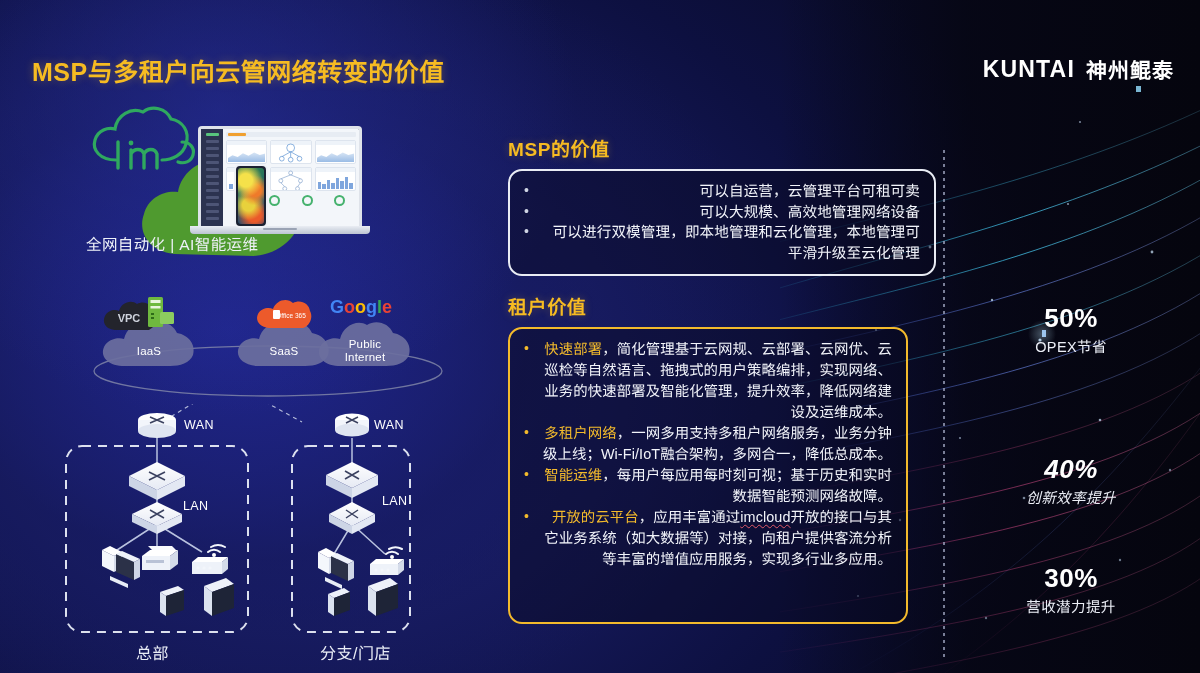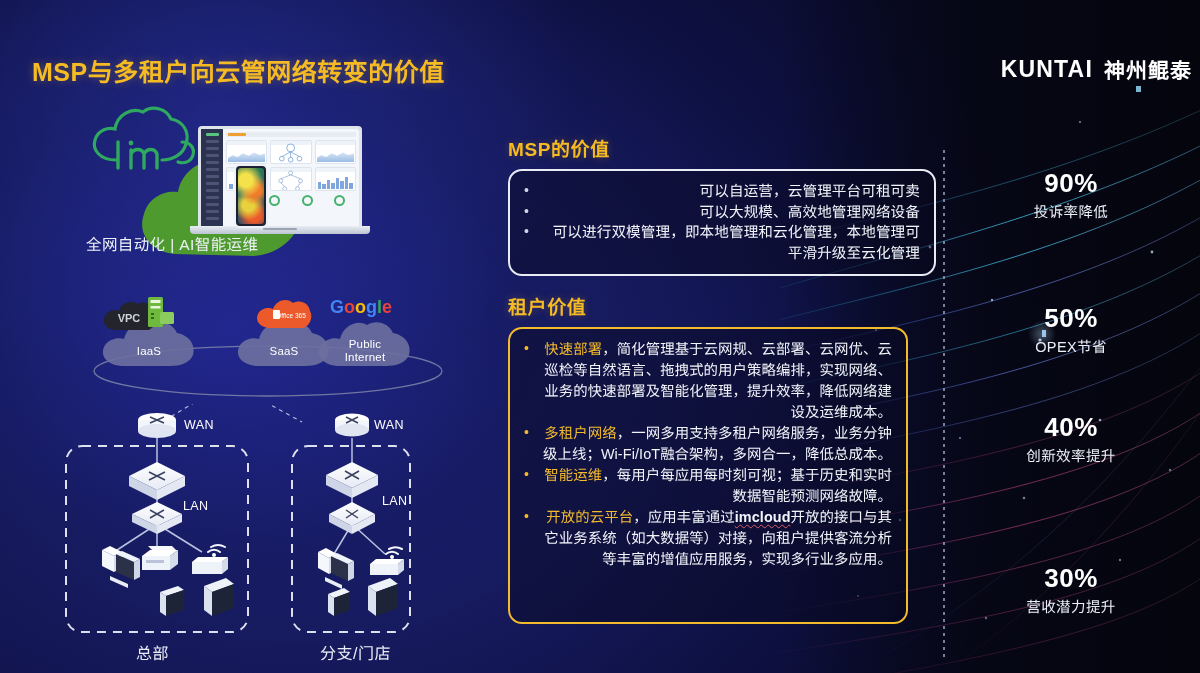--- a/index.html
+++ b/index.html
@@ -38,21 +38,21 @@
 
   
   .title{
     position:absolute; left:32px; top:52px;
     font-size:25px; font-weight:bold; letter-spacing:.5px;
     color:#f6bb22;
     text-shadow:0 0 10px rgba(246,187,34,.30);
     white-space:nowrap;
   }
   .logo{
-    position:absolute; right:8px; top:54px;
+    position:absolute; right:26px; top:54px;
     display:flex; align-items:center; gap:11px;
   }
   .logo-en{
     font-size:23px; font-weight:bold; letter-spacing:1.2px; color:#fff;
     font-family:"Liberation Sans",sans-serif;
   }
   .logo-cn{ font-size:21px; font-weight:bold; letter-spacing:1px; color:#fff; }
 
   
   .hero{ position:absolute; left:86px; top:102px; width:320px; height:160px; }
@@ -147,21 +147,21 @@
   }
   ul.bl.white-b > li::before{
     content:"•"; position:absolute; left:2px; top:-1px; color:#cfd5e4; font-size:14px;
   }
   ul.bl.gold-b > li{ font-size:14.4px; line-height:21px; }
   ul.bl.gold-b > li::before{
     content:"•"; position:absolute; left:2px; top:-1px; color:#f3ba2c; font-size:14px;
   }
   .kw{ color:#f3ba2c; }
   .ul-red{ text-decoration:underline; text-decoration-color:#e05a6a; text-decoration-style:wavy;
-           text-decoration-thickness:1px; text-underline-offset:2px;font-weight:bold; }
+           text-decoration-thickness:1px; text-underline-offset:2px; }
 
   
   .divider{
     position:absolute; left:943px; top:150px; width:2px; height:510px;
     background-image:linear-gradient(#9aa0bb 0 3px, rgba(0,0,0,0) 3px 7px);
     background-size:2px 7px; opacity:.78;
   }
   .stat{ position:absolute; width:258px; text-align:center; left:942px; }
   .stat .num{ font-size:26px; font-weight:bold; color:#fff; letter-spacing:.5px; line-height:30px;}
   .stat .lbl{ font-size:14.5px; color:#eceff7; letter-spacing:.4px; margin-top:2px;}
@@ -616,29 +616,25 @@
         </li>
         <li>
           <span class="kw">开放的云平台</span><span>，应用丰富通过</span><span class="ul-red">imcloud</span><span>开放的接口与其它业务系统（如大数据等）对接，向租户提供客流分析等丰富的增值应用服务，实现多行业多应用。</span>
         </li>
       </ul>
     </div>
   </div>
 
   <div class="divider"></div>
 
-  <div class="stat" style="top:168px;">
-    <div class="num">90%</div>
-    <div class="lbl">投诉率降低</div>
-  </div>
   <div class="stat" style="top:303px;">
     <div class="num">50%</div>
     <div class="lbl">OPEX节省</div>
   </div>
-  <div class="stat" style="top:412px;">
+  <div class="stat" style="top:454px;font-style:italic;">
     <div class="num">40%</div>
     <div class="lbl">创新效率提升</div>
   </div>
   <div class="stat" style="top:563px;">
     <div class="num">30%</div>
     <div class="lbl">营收潜力提升</div>
   </div>
 </div>
 
 </body></html>

